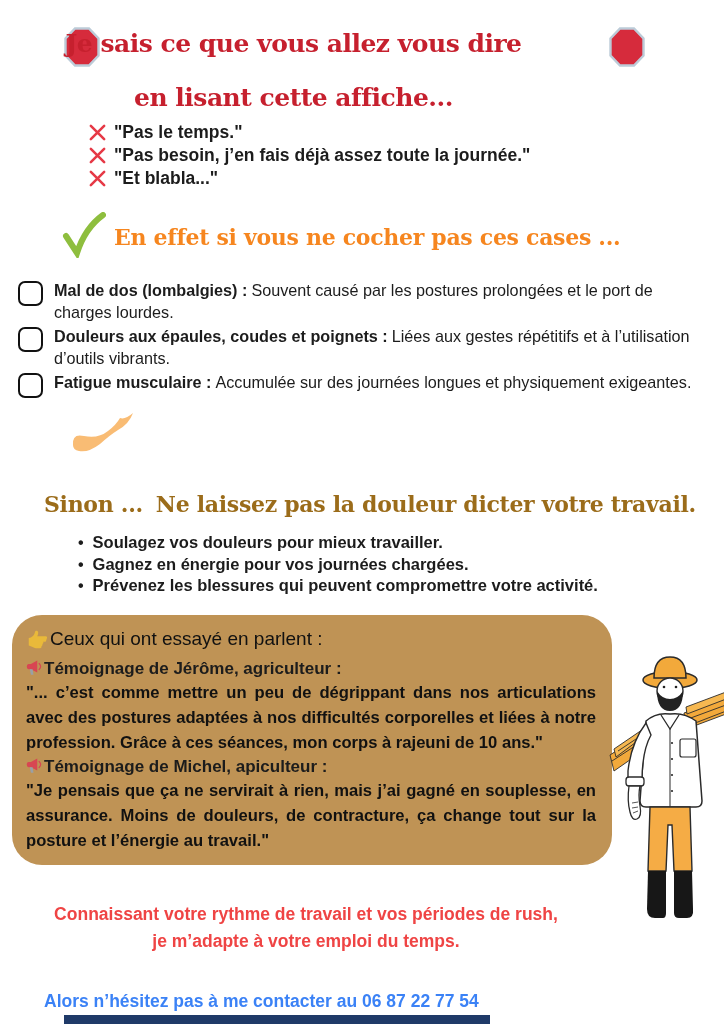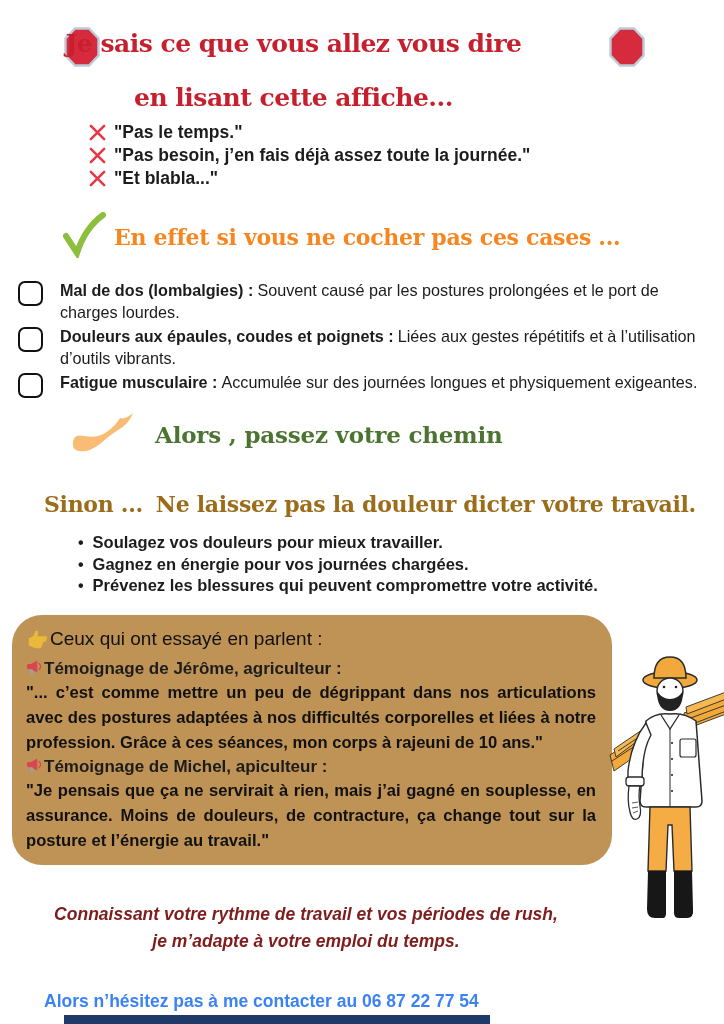--- a/index.html
+++ b/index.html
@@ -13,42 +13,42 @@
   .title-line { width:587px; text-align:center; font-size:25px; letter-spacing:-0.5px; color:#c6202e; }
 
   
   .objections { left:88px; top:121px; }
   .obj-row { display:flex; align-items:center; gap:7px; font-weight:700; font-size:17.5px; line-height:23px; }
 
   .check-heading { left:114px; top:224px; font-size:22px; letter-spacing:-0.3px; color:#f6861f; }
 
   
   .checklist { left:18px; top:279px; width:694px; }
-  .check-item { display:flex; gap:17px; margin-bottom:2px; }
+  .check-item { display:flex; gap:11px; margin-bottom:2px; }
   .cbox { width:21px; height:21px; border:2.5px solid #111; border-radius:7px; background:#fff; flex:none; margin-top:2px; }
   .check-text { font-size:16.2px; line-height:22px; }
   .check-text .lbl { font-weight:700; margin-right:4px; }
 
   .skip-text { left:155px; top:421px; font-size:23px; color:#4a7430; letter-spacing:-0.2px; }
 
   .sinon { left:44px; top:491px; display:flex; gap:13px; font-size:22px; letter-spacing:-0.3px; color:#9b6c1a; }
 
   .benefits { left:78px; top:532px; }
   .benefit-row { display:flex; gap:9px; font-weight:700; font-size:16.5px; line-height:21.5px; }
   .dot { font-size:16px; }
 
   
   .tbox { left:12px; top:615px; width:600px; height:250px; background:#bf9355; border-radius:30px;
           padding:13px 16px 0 14px; box-sizing:border-box; }
   .tbox-heading { display:flex; align-items:center; gap:2px; font-size:19px; font-weight:400; color:#111; }
   .t-title { display:flex; align-items:flex-start; gap:0; font-weight:700; font-size:17px; margin-top:9px; }
   .t-quote { font-weight:700; font-size:16.6px; line-height:25px; text-align:justify; margin-top:1px; color:#111; }
 
-  .adapt-note { left:16px; top:901px; width:580px; text-align:center; color:#7f1d1d;
-                font-weight:700; font-style:italic; font-size:17.5px; line-height:27px; }
+  .adapt-note { left:16px; top:901px; width:580px; text-align:center; color:#ef4444;
+                font-weight:700; font-size:17.5px; line-height:27px; }
 
   .contact { left:44px; top:991px; font-weight:700; font-size:17.5px; color:#3b82f6; }
 
   .footer-bar { left:64px; top:1015px; width:426px; height:9px; background:#1f3a68; }
 
   svg { display:block; }
 </style>
 </head>
 <body>
 
@@ -121,21 +121,20 @@
         <span class="lbl">Fatigue musculaire :</span><span>Accumulée sur des journées longues et physiquement exigeantes.</span>
       </div>
     </div>
   </div>
 
   <span class="abs" style="left:70px; top:407px;">
     <svg width="68" height="48" viewBox="0 0 68 48">
       <path d="M3 38 Q2 26 14 29 Q28 32 38 24 Q46 18 50 11 Q55 13 63 6 Q59 17 48 23 Q40 28 30 37 Q18 46 9 44 Q3 43 3 38 Z" fill="#f9bc74"></path>
     </svg>
   </span>
-  <div class="abs serif skip-text">Alors , passez votre chemin</div>
 
   <div class="abs serif sinon">
     <span>Sinon ...</span>
     <span>Ne laissez pas la douleur dicter votre travail.</span>
   </div>
 
   <div class="abs benefits">
     <div class="benefit-row">
       <span class="dot">•</span>
       <span>Soulagez vos douleurs pour mieux travailler.</span>

